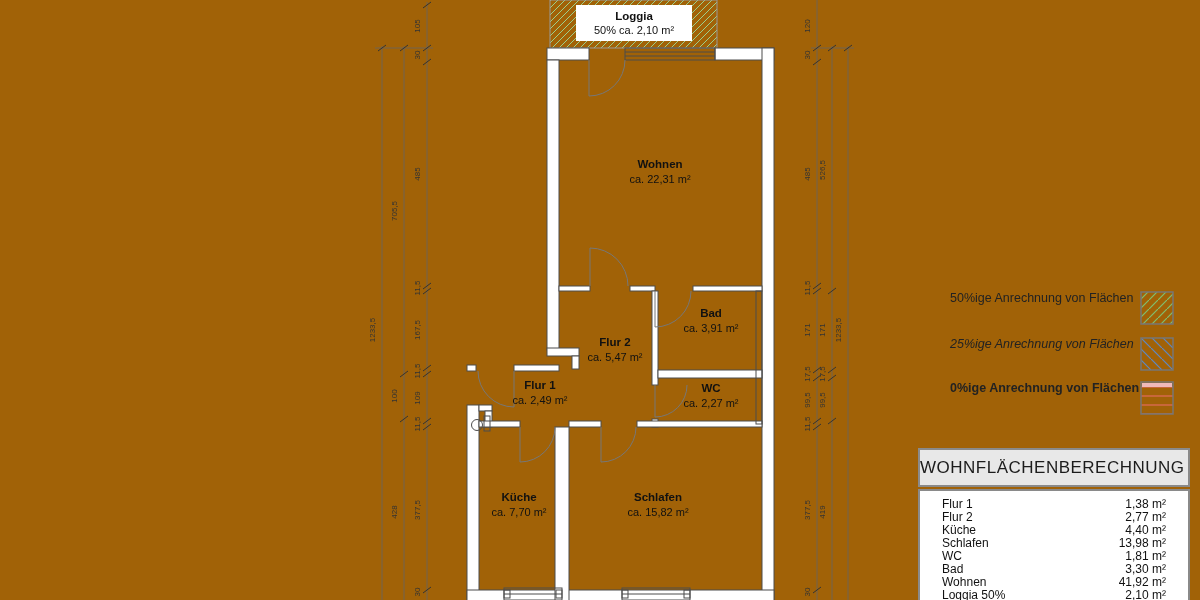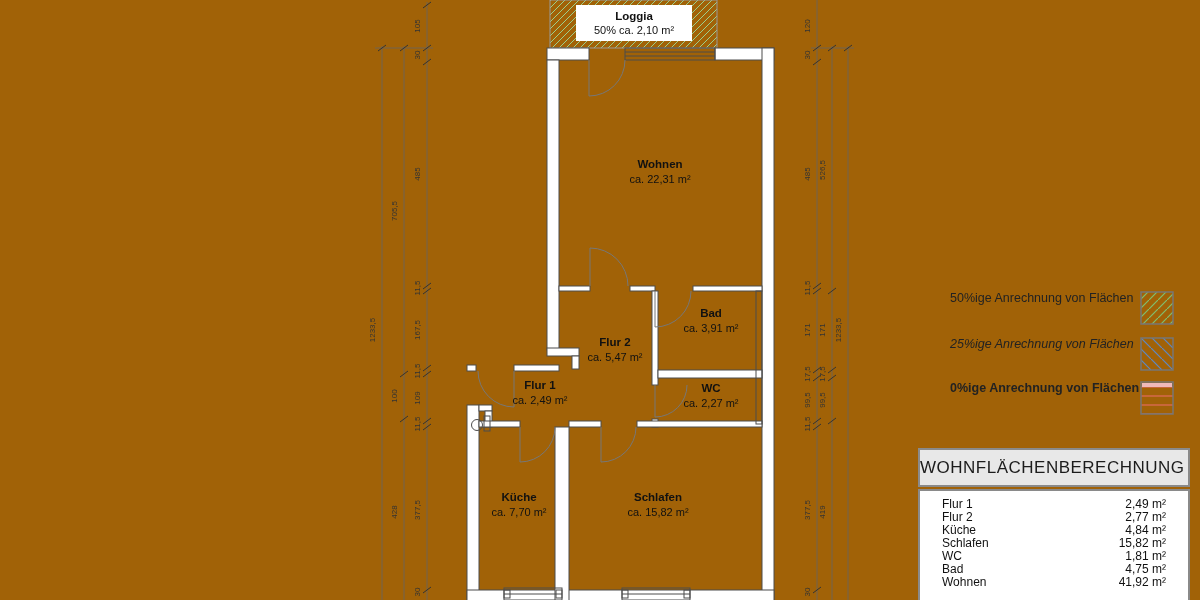--- a/index.html
+++ b/index.html
@@ -208,42 +208,46 @@
       <rect x="2" y="2" width="30" height="4" fill="#f0b9b9"></rect>
     </svg>
   </div>
 
   
   <div class="wb-table">
     <div class="wb-header">WOHNFLÄCHENBERECHNUNG</div>
     <div class="wb-body">
       <div class="wb-row">
         <span>Flur 1</span>
-        <span>2,49 m²</span>
+        <span>1,38 m²</span>
       </div>
       <div class="wb-row">
         <span>Flur 2</span>
         <span>2,77 m²</span>
       </div>
       <div class="wb-row">
         <span>Küche</span>
-        <span>4,84 m²</span>
+        <span>4,40 m²</span>
       </div>
       <div class="wb-row">
         <span>Schlafen</span>
-        <span>15,82 m²</span>
+        <span>13,98 m²</span>
       </div>
       <div class="wb-row">
         <span>WC</span>
         <span>1,81 m²</span>
       </div>
       <div class="wb-row">
         <span>Bad</span>
-        <span>4,75 m²</span>
+        <span>3,30 m²</span>
       </div>
       <div class="wb-row">
         <span>Wohnen</span>
         <span>41,92 m²</span>
       </div>
+      <div class="wb-row">
+        <span>Loggia 50%</span>
+        <span>2,10 m²</span>
+      </div>
     </div>
   </div>
 
 </div>
 
 </body></html>

